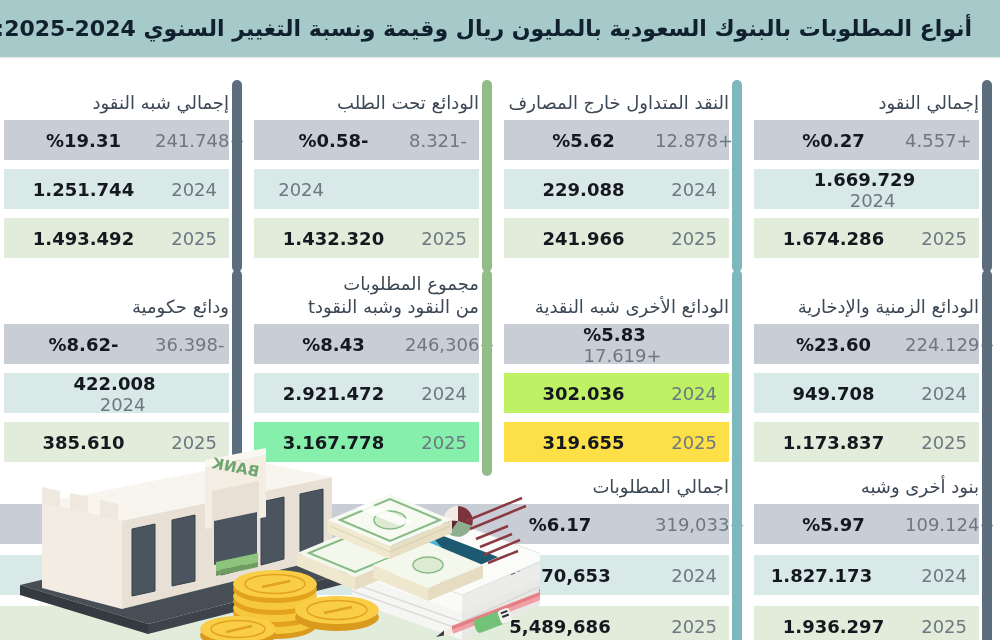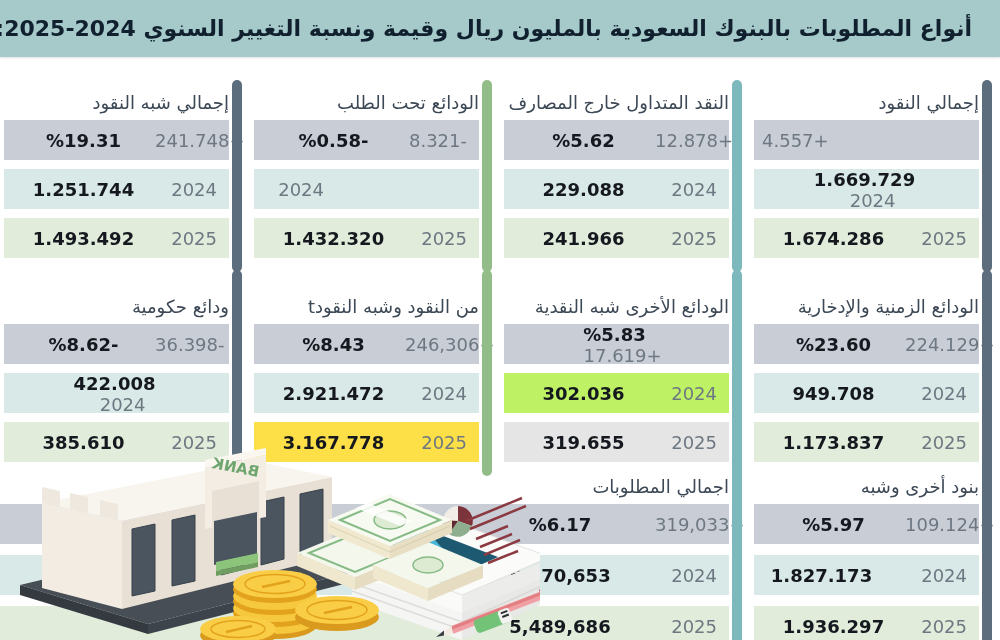--- a/index.html
+++ b/index.html
@@ -54,20 +54,21 @@
   <h1>أنواع المطلوبات بالبنوك السعودية بالمليون ريال وقيمة ونسبة التغيير السنوي 2024-2025:</h1>
 </div>
 
 <div id="row1" class="cards-row r1">
     <div class="card">
       <div class="accent" style="background: rgb(92, 109, 126);"></div>
       <div class="card-title">
         <div>إجمالي النقود</div>
       </div>
       <div class="data-row" style="background: rgb(201, 205, 214);">
+        <span class="row-value">%0.27</span>
         <span class="row-label">4.557+</span>
       </div>
       <div class="data-row" style="background: rgb(217, 233, 231); flex-direction: column;">
         <span class="row-value">1.669.729</span>
         <span class="row-label">2024</span>
       </div>
       <div class="data-row" style="background: rgb(226, 236, 219);">
         <span class="row-value">1.674.286</span>
         <span class="row-label">2025</span>
       </div>
@@ -151,39 +152,40 @@
         <div>الودائع الأخرى شبه النقدية</div>
       </div>
       <div class="data-row" style="background: rgb(201, 205, 214); flex-direction: column;">
         <span class="row-value">%5.83</span>
         <span class="row-label">17.619+</span>
       </div>
       <div class="data-row" style="background: #bef264;">
         <span class="row-value">302.036</span>
         <span class="row-label">2024</span>
       </div>
-      <div class="data-row" style="background: #e5e5e5;">
+      <div class="data-row" style="background: #fde047;">
         <span class="row-value">319.655</span>
         <span class="row-label">2025</span>
       </div>
     </div>
     <div class="card">
       <div class="accent" style="background: rgb(146, 188, 136);"></div>
       <div class="card-title">
+        <div>مجموع المطلوبات</div>
         <div>من النقود وشبه النقودt</div>
       </div>
       <div class="data-row" style="background: rgb(201, 205, 214);">
         <span class="row-value">%8.43</span>
         <span class="row-label">246,306+</span>
       </div>
       <div class="data-row" style="background: rgb(217, 233, 231);">
         <span class="row-value">2.921.472</span>
         <span class="row-label">2024</span>
       </div>
-      <div class="data-row" style="background: #fde047;">
+      <div class="data-row" style="background: #86efac;">
         <span class="row-value">3.167.778</span>
         <span class="row-label">2025</span>
       </div>
     </div>
     <div class="card">
       <div class="accent" style="background: rgb(92, 109, 126);"></div>
       <div class="card-title">
         <div>ودائع حكومية</div>
       </div>
       <div class="data-row" style="background: rgb(201, 205, 214);">

